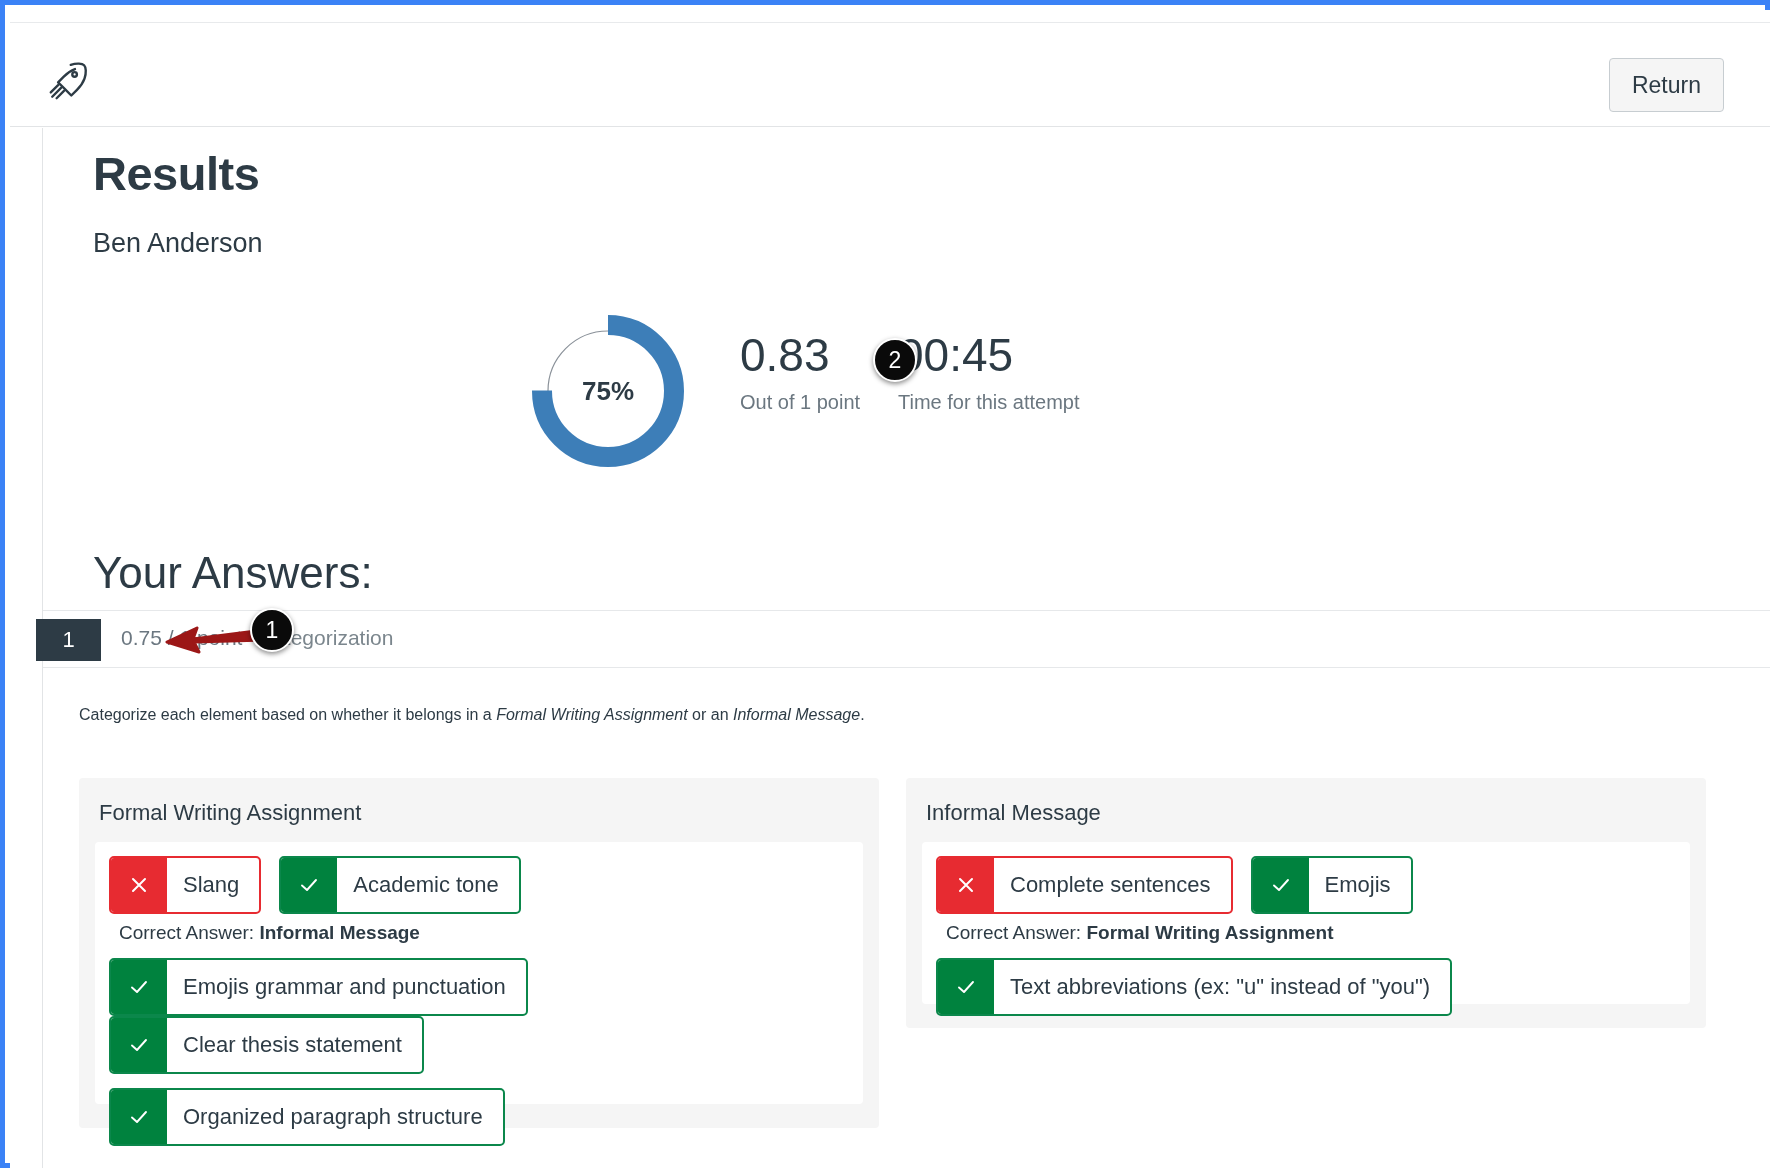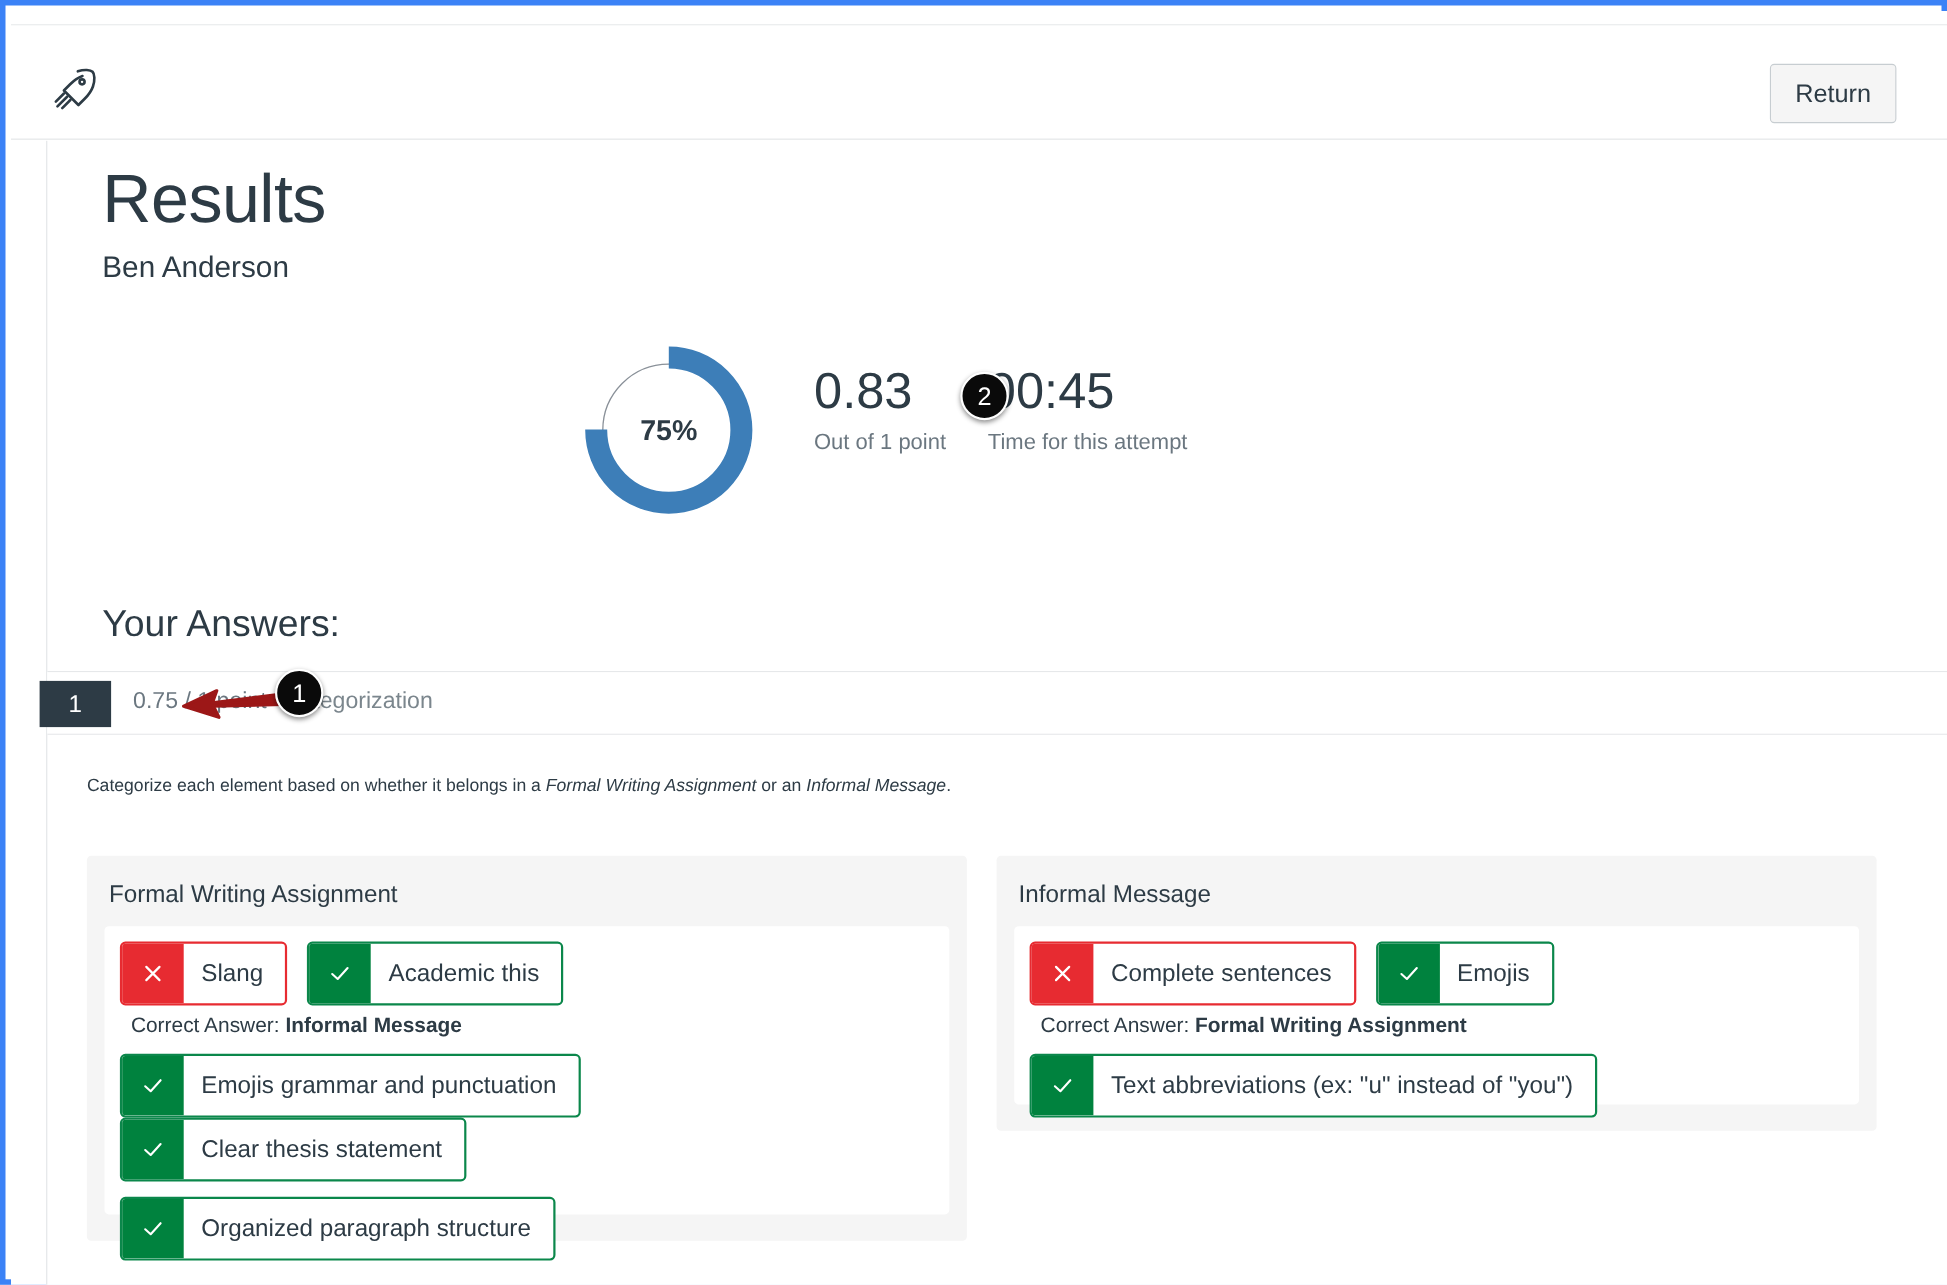--- a/index.html
+++ b/index.html
@@ -64,22 +64,22 @@
     position: absolute;
     left: 32px; top: 118px;
     width: 1728px; height: 1040px;
     border-left: 1px solid #e2e4e6;
     background: #ffffff;
   }
 
   .results-title {
     position: absolute;
     left: 50px; top: 18px;
-    font-size: 62px;
-    font-weight: normal;
+    font-size: 47px;
+    font-weight: bold;
     color: #2d3b45;
     letter-spacing: -0.5px;
   }
   .student-name {
     position: absolute;
     left: 50px; top: 100px;
     font-size: 27px;
     color: #2d3b45;
   }
 
@@ -122,21 +122,21 @@
     margin-top: 12px;
     font-size: 20px;
     color: #6b7780;
     white-space: nowrap;
   }
 
   
   .answers-head {
     position: absolute;
     left: 50px; top: 420px;
-    font-size: 34px;
+    font-size: 44px;
     color: #2d3b45;
   }
 
   .q-header {
     position: absolute;
     left: 0; top: 482px;
     width: 1728px; height: 58px;
     border-top: 1px solid #e6e8ea;
     border-bottom: 1px solid #e6e8ea;
     background: #ffffff;
@@ -343,21 +343,21 @@
                   </svg>
                 </span>
                 <span class="chip-text">Slang</span>
               </div>
               <div class="chip correct">
                 <span class="chip-mark">
                   <svg width="22" height="22" viewBox="0 0 22 22" stroke="#ffffff" stroke-width="1.9" stroke-linecap="round" stroke-linejoin="round" fill="none">
                     <path d="M4 11.5 L9 16 L18 6"></path>
                   </svg>
                 </span>
-                <span class="chip-text">Academic this</span>
+                <span class="chip-text">Academic tone</span>
               </div>
             </div>
 
             <div class="correct-answer">
               <span>Correct Answer:</span>
               <b>Informal Message</b>
             </div>
 
             <div class="chip-row">
               <div class="chip correct">

